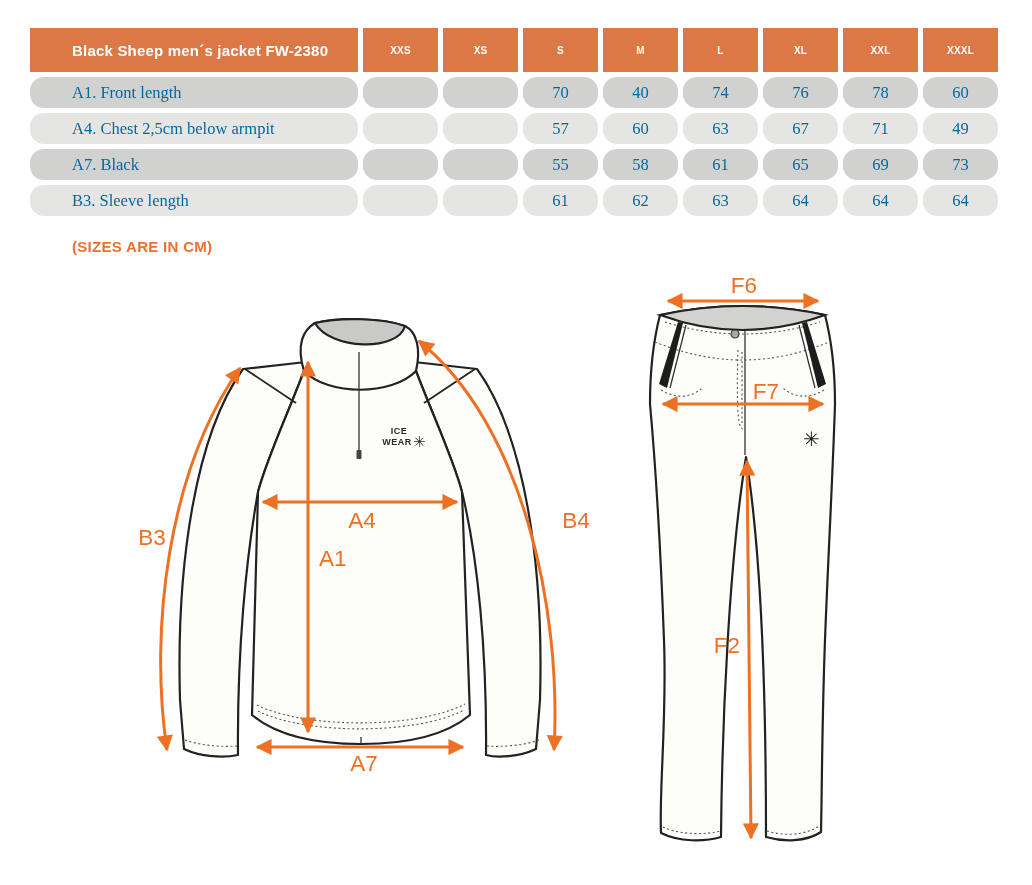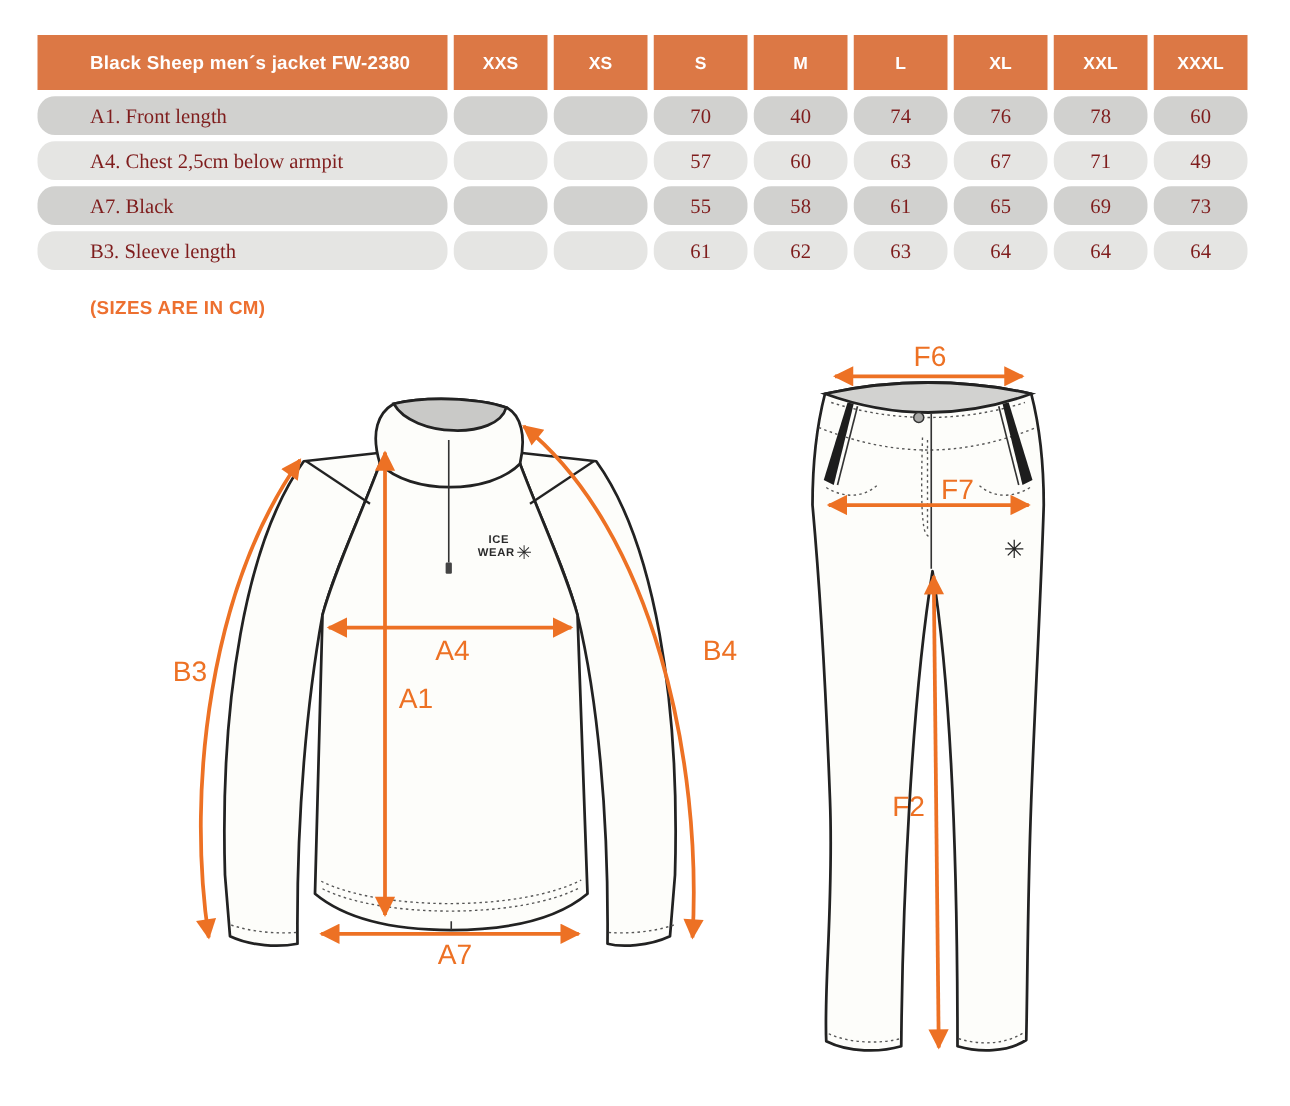--- a/index.html
+++ b/index.html
@@ -2,27 +2,27 @@
 <html><head>
 <meta charset="utf-8">
 <style>
   html,body{margin:0;padding:0;background:#fff;}
   body{width:1032px;height:885px;position:relative;font-family:"Liberation Sans",sans-serif;overflow:hidden;}
   table.size-table{
     position:absolute;left:25px;top:23px;width:978px;
     border-collapse:separate;border-spacing:5px;table-layout:fixed;
   }
   .size-table th{
-    background:#DC7845;color:#fff;font-weight:bold;font-size:14px;
+    background:#DC7845;color:#fff;font-weight:bold;font-size:10px;
     height:44px;text-align:center;padding:0;letter-spacing:.2px;
   }
   .size-table th.title-cell{text-align:left;padding-left:42px;font-size:15px;}
   .size-table td{
     height:31px;padding:0;text-align:center;
-    font-family:"Liberation Serif",serif;font-size:16.5px;color:#7f1d1d;border-radius:14px;
+    font-family:"Liberation Serif",serif;font-size:16.5px;color:#0369a1;border-radius:14px;
   }
   .size-table td.row-label{text-align:left;padding-left:42px;}
   .size-table tr.dark td{background:#D1D1CF;}
   .size-table tr.light td{background:#E5E5E3;}
   .sizes-note{
     position:absolute;left:72px;top:238px;color:#ED7030;
     font-weight:bold;font-size:15px;letter-spacing:.3px;
   }
   svg.diagrams{position:absolute;left:0;top:260px;}
   .garment{fill:#FDFDFA;stroke:#222;stroke-width:2.2;stroke-linejoin:round;stroke-linecap:round;}

